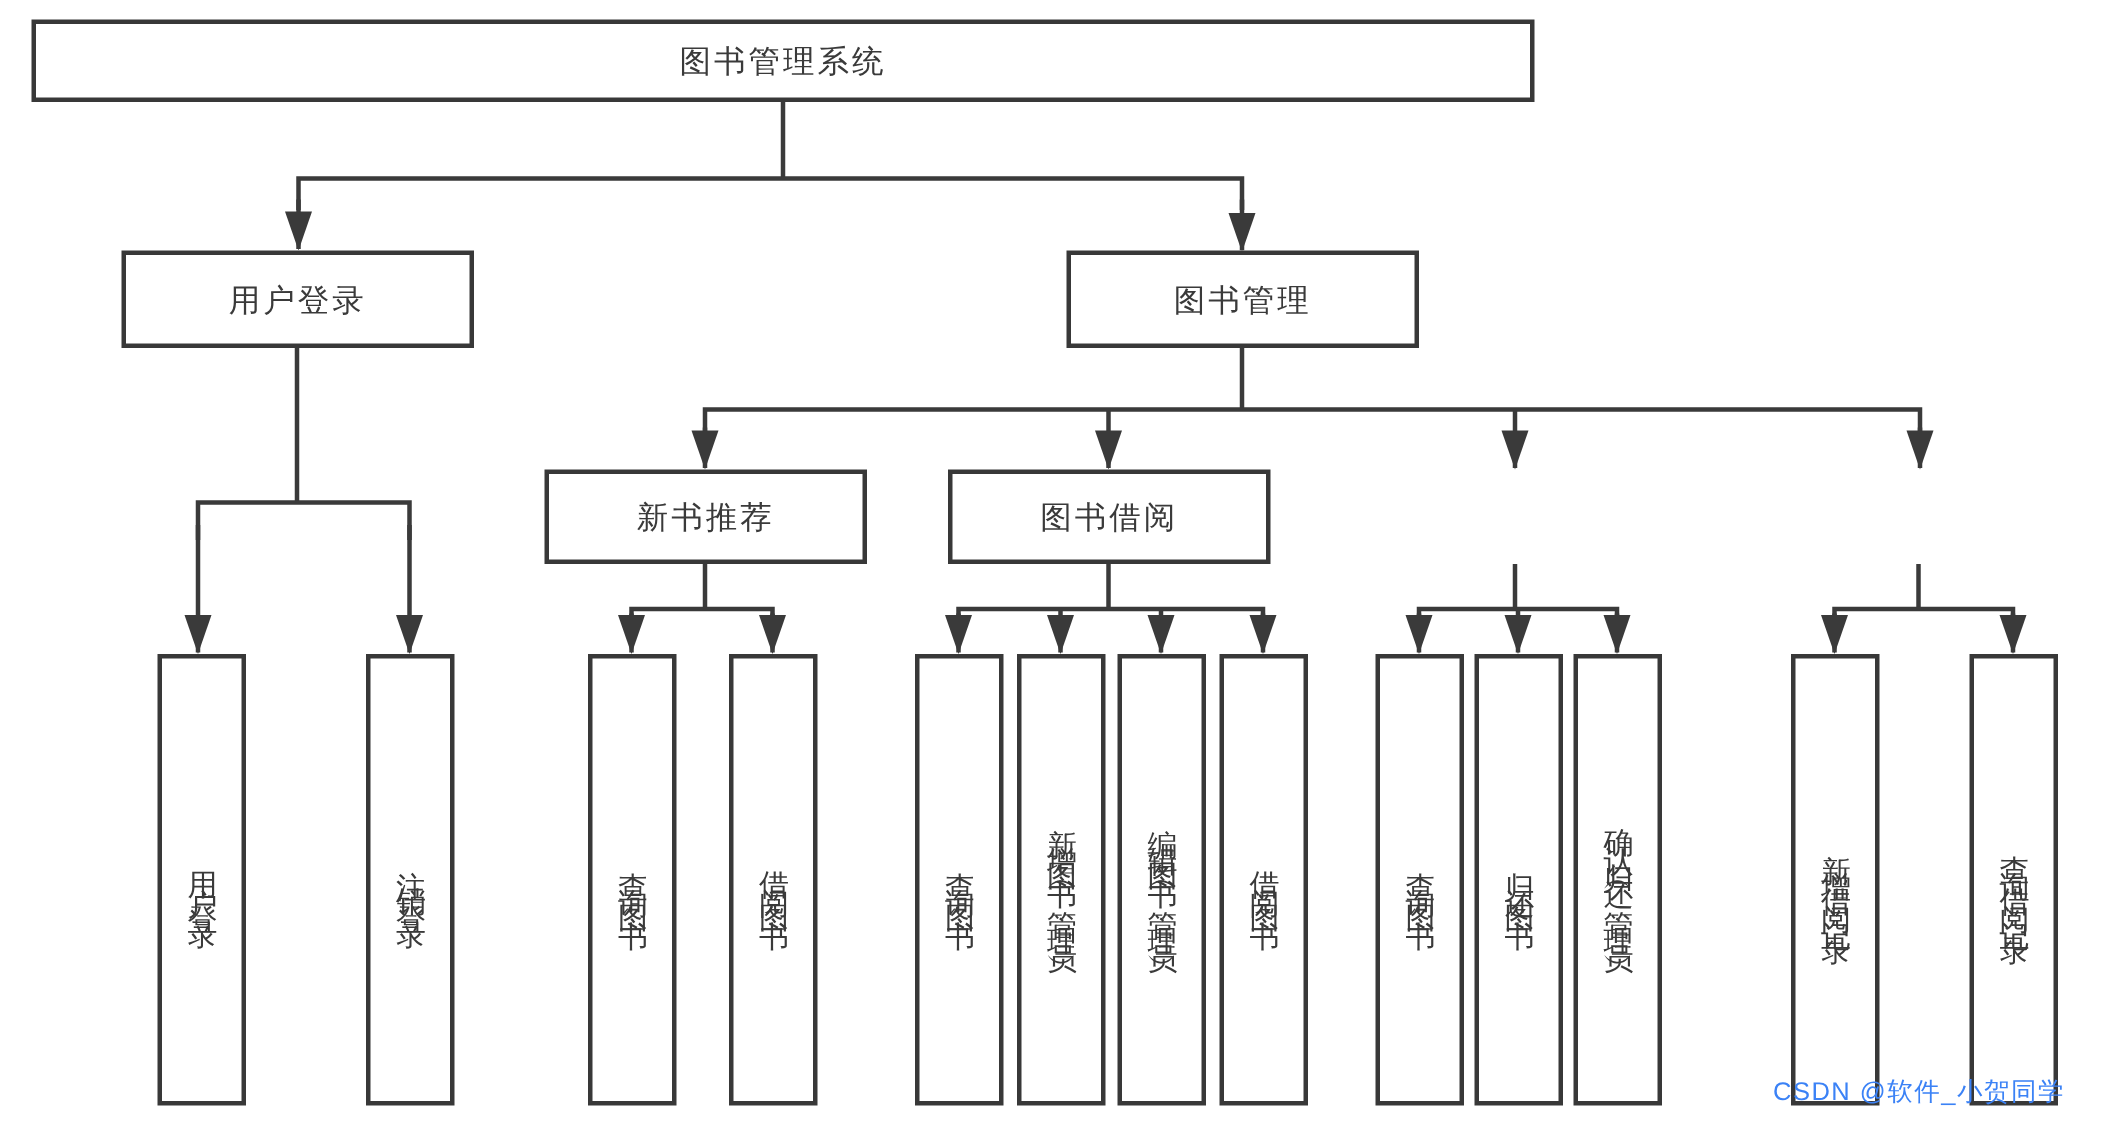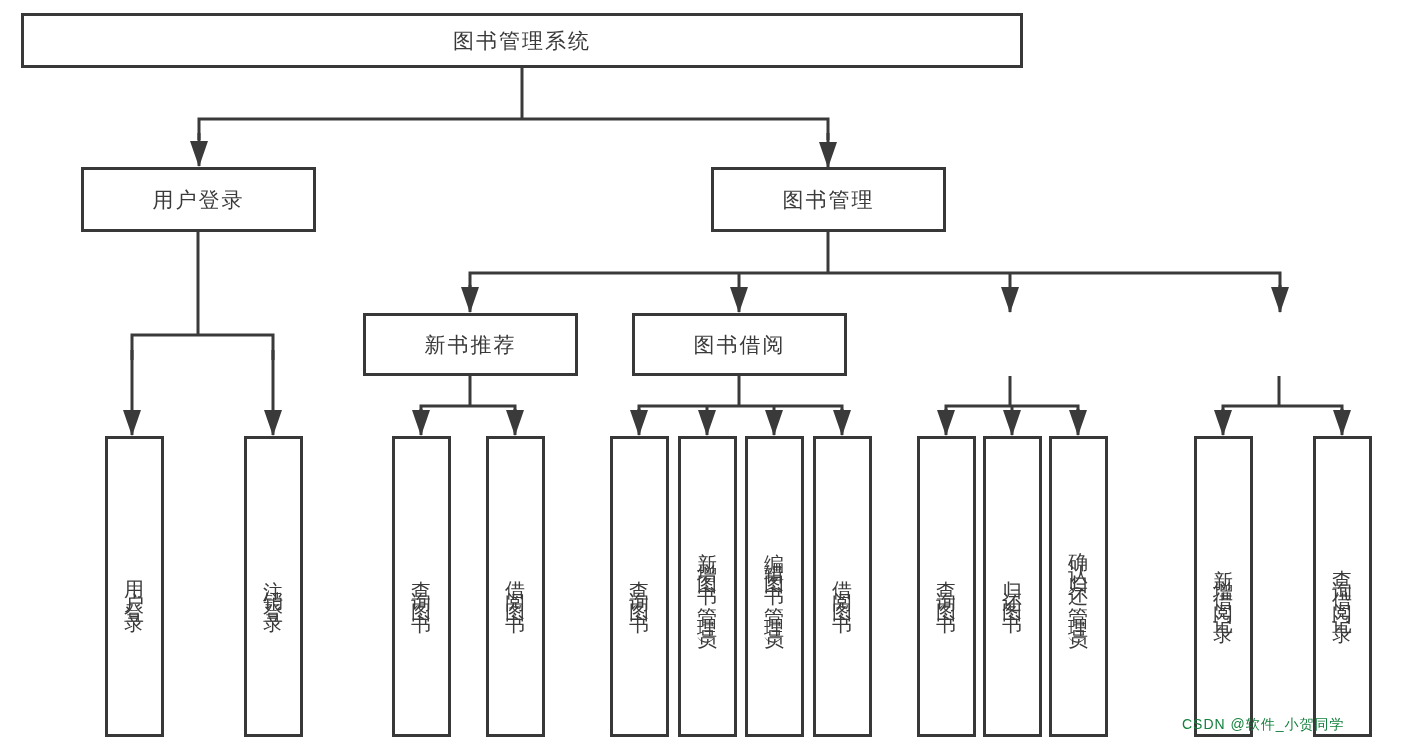--- a/index.html
+++ b/index.html
@@ -35,23 +35,23 @@
     writing-mode: vertical-rl;
     text-orientation: mixed;
     font-size: 20px;
     letter-spacing: 11px;
     line-height: 1;
   }
   #watermark {
     position: absolute;
     left: 1182px;
     top: 716px;
-    font-size: 14px;
+    font-size: 17px;
     letter-spacing: 1px;
-    color: #15803d;
+    color: #3b82f6;
     white-space: nowrap;
     z-index: 5;
     text-align: center;
   }
 </style>
 </head>
 <body>
 
 <div id="canvas">
 

